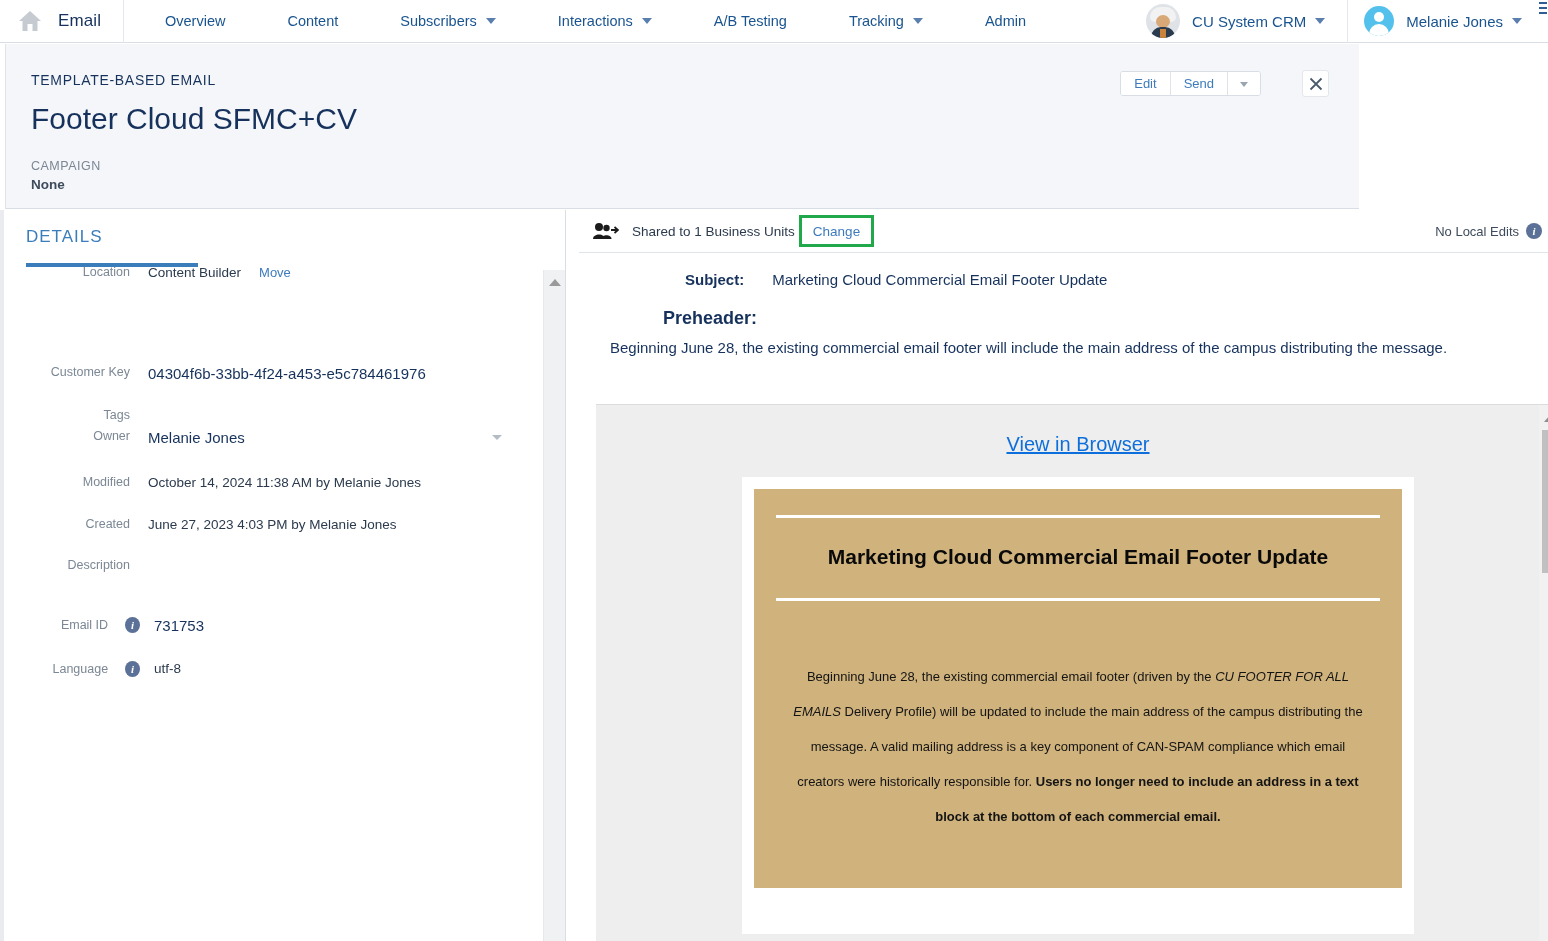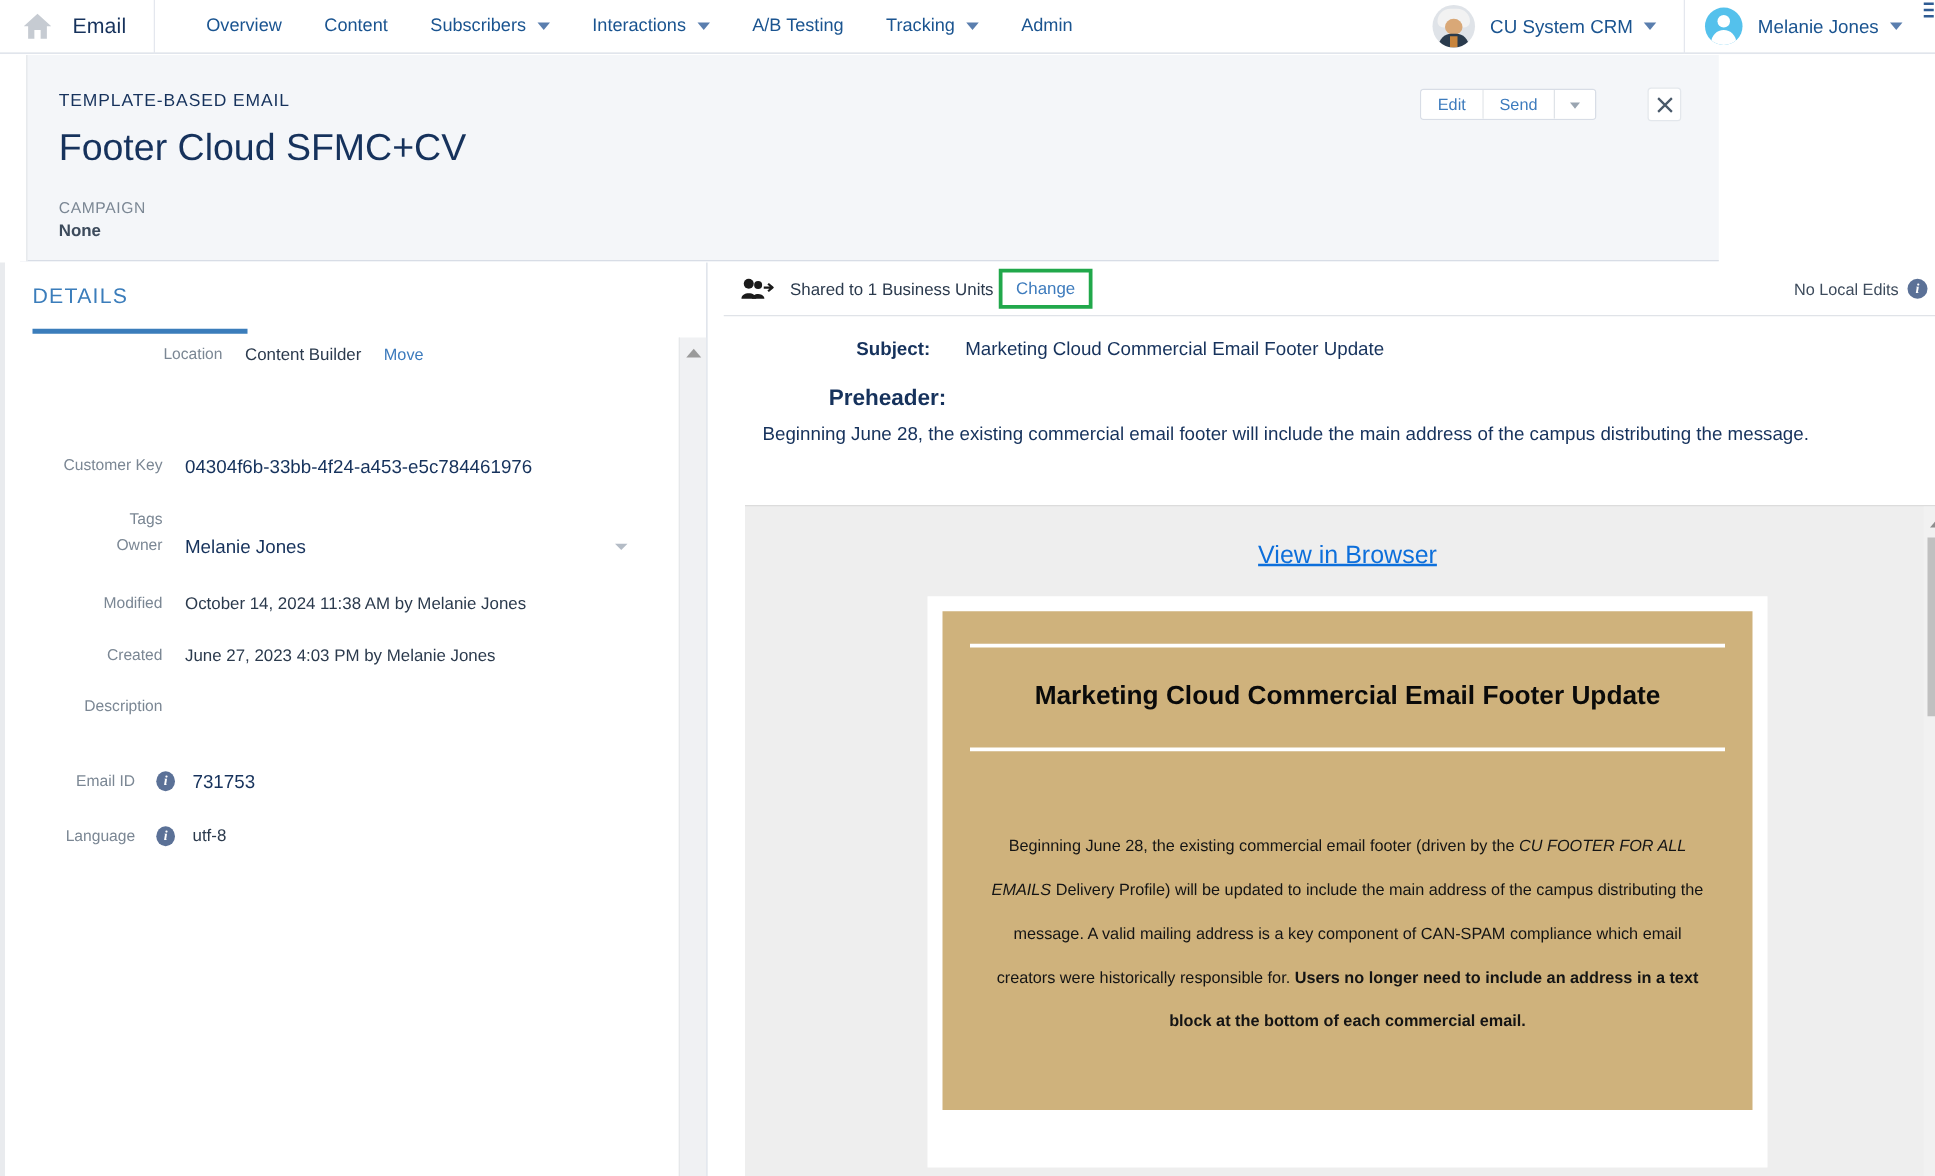--- a/index.html
+++ b/index.html
@@ -25,21 +25,21 @@
     height: 43px;
   }
   .home-icon { width: 24px; height: 22px; display: block; }
   .brand {
     color: #16325c; font-size: 17px; margin-left: 16px;
     letter-spacing: .1px;
   }
   .nav-sep {
     width: 1px; height: 43px; background: #e4e7ee; margin-left: 22px;
   }
-  .nav-items { display: flex; align-items: center; height: 43px; margin-left: 24px; }
+  .nav-items { display: flex; align-items: center; height: 43px; margin-left: 24px; gap: 28px; }
   .nav-item {
     display: flex; align-items: center;
     color: #1a5490; font-size: 14.5px;
     padding: 0 17px; height: 43px; cursor: pointer;
     white-space: nowrap;
   }
   .caret {
     display: inline-block; margin-left: 9px;
     width: 0; height: 0;
     border-left: 5px solid transparent;
@@ -96,21 +96,21 @@
   .user-name { color: #1a5490; font-size: 15px; }
   .edge-marks {
     position: absolute; right: 1px; top: 2px; width: 8px;
   }
   .edge-marks i {
     display: block; width: 8px; height: 2px; background: #2f5c93; margin-bottom: 3px;
   }
 
   
   .record-header {
-    position: absolute; top: 44px; left: 16px;
+    position: absolute; top: 44px; left: 0;
     width: 1359px; height: 165px;
     background: #f4f6f9;
     border-bottom: 1px solid #d8dde6;
   }
   .header-left-rule {
     position: absolute; left: 0; top: 0; width: 6px; height: 165px;
     background: #fff; border-right: 1px solid #e0e3e8;
   }
   .rec-type {
     position: absolute; left: 31px; top: 28px;
@@ -380,21 +380,21 @@
     <svg width="14" height="14" viewBox="0 0 14 14">
       <path d="M1.5 1.5 L12.5 12.5 M12.5 1.5 L1.5 12.5" stroke="#4a5a6b" stroke-width="1.8" fill="none"></path>
     </svg>
   </div>
 </div>
 
 <div class="details-panel">
   <div class="details-tab">DETAILS</div>
   <div class="details-tab-underline"></div>
 
-  <div class="field-row" style="top:66px;margin-left:48px;">
+  <div class="field-row" style="top:55px;">
     <div class="field-label-wrap">
         <span class="field-label">Location</span>
       </div>
     <div class="field-value">Content Builder</div>
     <div class="move-link">Move</div>
   </div>
 
 
   <div class="field-row" style="top:155px;">
     <div class="field-label-wrap">

